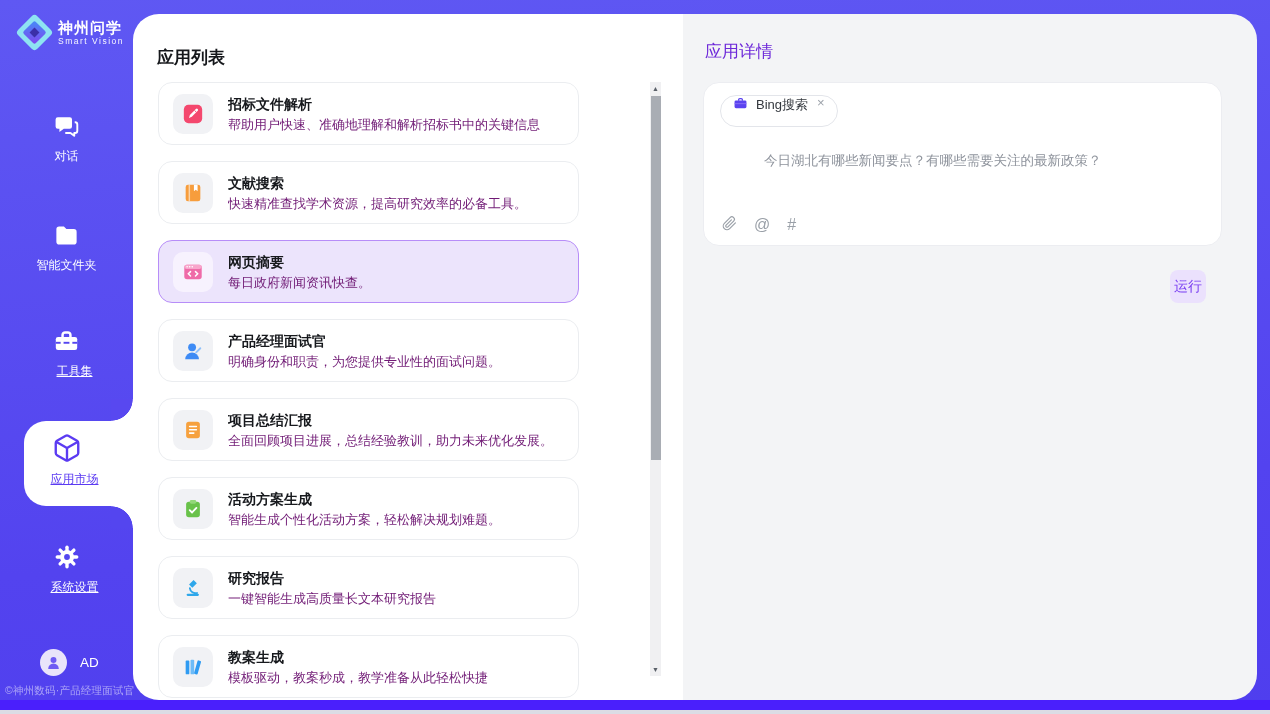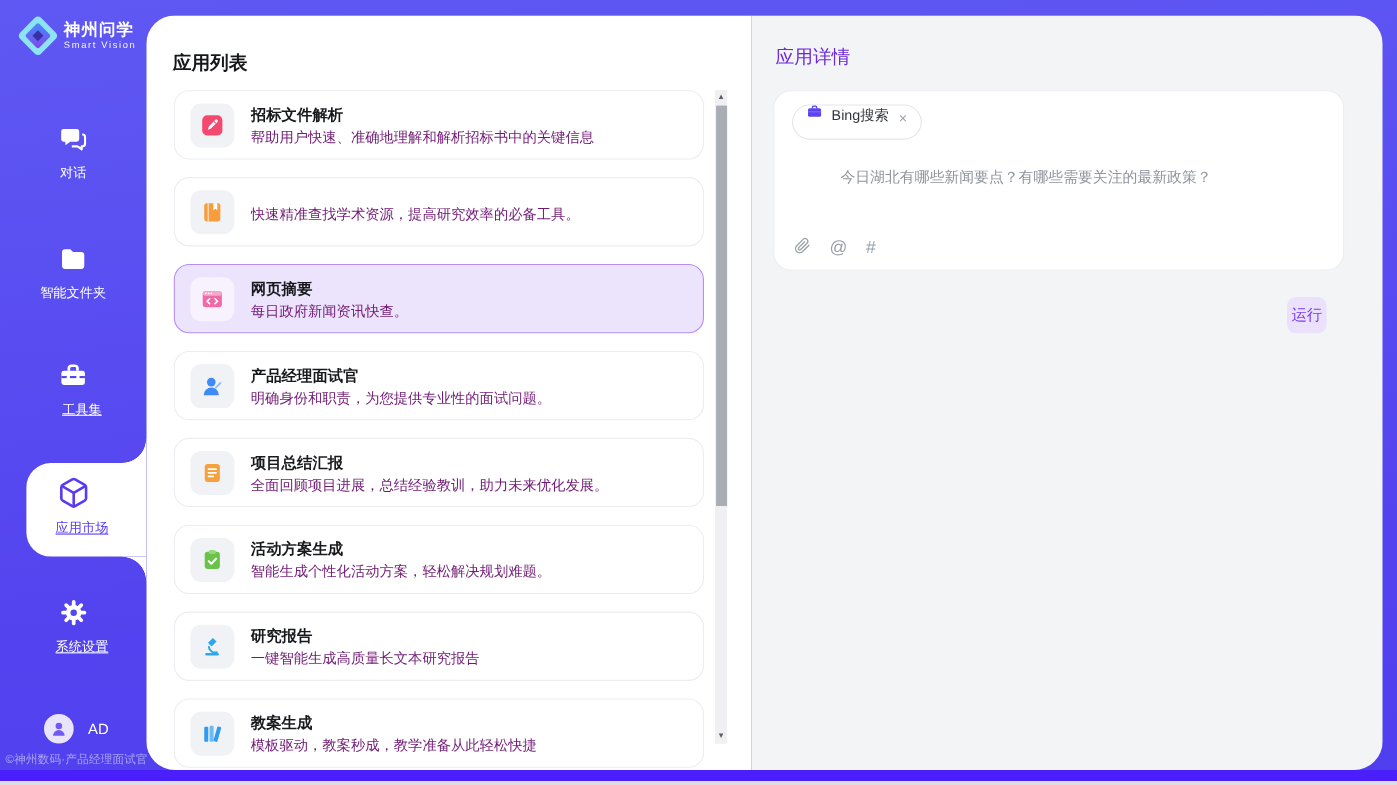--- a/index.html
+++ b/index.html
@@ -49,21 +49,21 @@
 
   .user-row { position:absolute; left:40px; top:649px; display:flex; align-items:center; }
   .avatar { width:27px; height:27px; border-radius:50%; background:#e9e4fa;
             display:flex; align-items:center; justify-content:center; overflow:hidden; }
   .user-initials { margin-left:13px; color:#ffffff; font-size:13.5px; }
   .side-footer { position:absolute; left:5px; top:684px; width:128px; color:rgba(255,255,255,.5);
                  font-size:10.5px; letter-spacing:.2px; white-space:nowrap; }
 
   
   .panel-title { position:absolute; left:24px; top:32px; font-size:17px; font-weight:bold; color:#15171b; }
-  .card { position:absolute; left:25px; width:482px; height:63px; background:#ffffff;
+  .card { position:absolute; left:25px; width:421px; height:63px; background:#ffffff;
           border:1px solid #ebedf0; border-radius:14px; display:flex; align-items:center;
           padding:0 14px; cursor:pointer; }
   .card.sel { background:#ece4fc; border:1.5px solid #b78df8; }
   .card-ic { width:40px; height:40px; border-radius:10px; background:#f1f2f5; flex:0 0 40px;
              display:flex; align-items:center; justify-content:center; }
   .card.sel .card-ic { background:#f7f2fe; }
   .card-tx { margin-left:15px; overflow:hidden; }
   .card-title { font-size:14px; font-weight:bold; color:#17191d; line-height:18px; }
   .card-desc { font-size:13px; color:#701a75; line-height:17px; margin-top:3px; white-space:nowrap; }
 
@@ -72,21 +72,21 @@
   .sb-btn { position:absolute; left:0; width:11px; height:13px; font-size:7px; color:#5a6069;
             text-align:center; line-height:13px; background:#f0f0f2; cursor:pointer; }
   .sb-up { top:0; } .sb-down { bottom:0; }
   .sb-thumb { position:absolute; left:0.5px; top:14px; width:10px; height:364px; background:#a9adb4; cursor:grab; }
 
   
   .detail-title { position:absolute; left:22px; top:26px; font-size:17px; font-weight:normal; color:#6d28d9; }
   .detail-card { position:absolute; left:20px; top:68px; width:519px; height:164px; background:#ffffff;
                  border:1px solid #ecedf1; border-radius:16px; }
   .chip { position:absolute; left:16px; top:12px; height:32px; border:1px solid #e3e5ea; border-radius:16px;
-          background:#ffffff; display:flex; align-items:flex-end; padding:12px 12px; }
+          background:#ffffff; display:flex; align-items:flex-start; padding:0 12px; }
   .chip-label { font-size:13px; color:#33373d; margin:0 9px 0 8px; }
   .chip-close { font-size:13px; color:#9ba1a9; cursor:pointer; line-height:13px; }
   .query-text { position:absolute; left:19px; top:69px; right:16px; font-size:13.5px; color:#8e939c;
                 line-height:18px;margin-left:41px; }
   .composer-icons { position:absolute; left:18px; top:132px; display:flex; align-items:center; gap:17px;
                     color:#9aa0a8; }
   .sym-btn { font-size:16px; color:#9aa0a8; cursor:pointer; line-height:16px; }
   .run-btn { position:absolute; left:487px; top:256px; width:36px; height:33px; border:none;
              background:#ebe1fd; color:#7a3ff2; font-size:14px; border-radius:8px; cursor:pointer;
              font-family:inherit; }
@@ -205,20 +205,21 @@
 
       <div class="card" style="top:147px">
         <div class="card-ic">
           <svg width="22" height="22" viewBox="0 0 24 24">
               <rect x="4" y="3" width="16" height="18" rx="2.5" fill="#f79d3c"></rect>
               <rect x="7.2" y="3" width="1.6" height="18" fill="#ffffff" opacity=".55"></rect>
               <path d="M13 3h4v7l-2-1.6L13 10z" fill="#fff"></path>
             </svg>
         </div>
         <div class="card-tx">
+          <div class="card-title">文献搜索</div>
           <div class="card-desc">快速精准查找学术资源，提高研究效率的必备工具。</div>
         </div>
       </div>
 
       <div class="card sel" style="top:226px">
         <div class="card-ic">
           <svg width="22" height="22" viewBox="0 0 24 24">
               <rect x="2.5" y="4" width="19" height="16" rx="3" fill="#ef6ba8"></rect>
               <rect x="2.5" y="4" width="19" height="4.6" rx="2.3" fill="#f8a6cc"></rect>
               <circle cx="5.6" cy="6.3" r=".9" fill="#fff"></circle>

